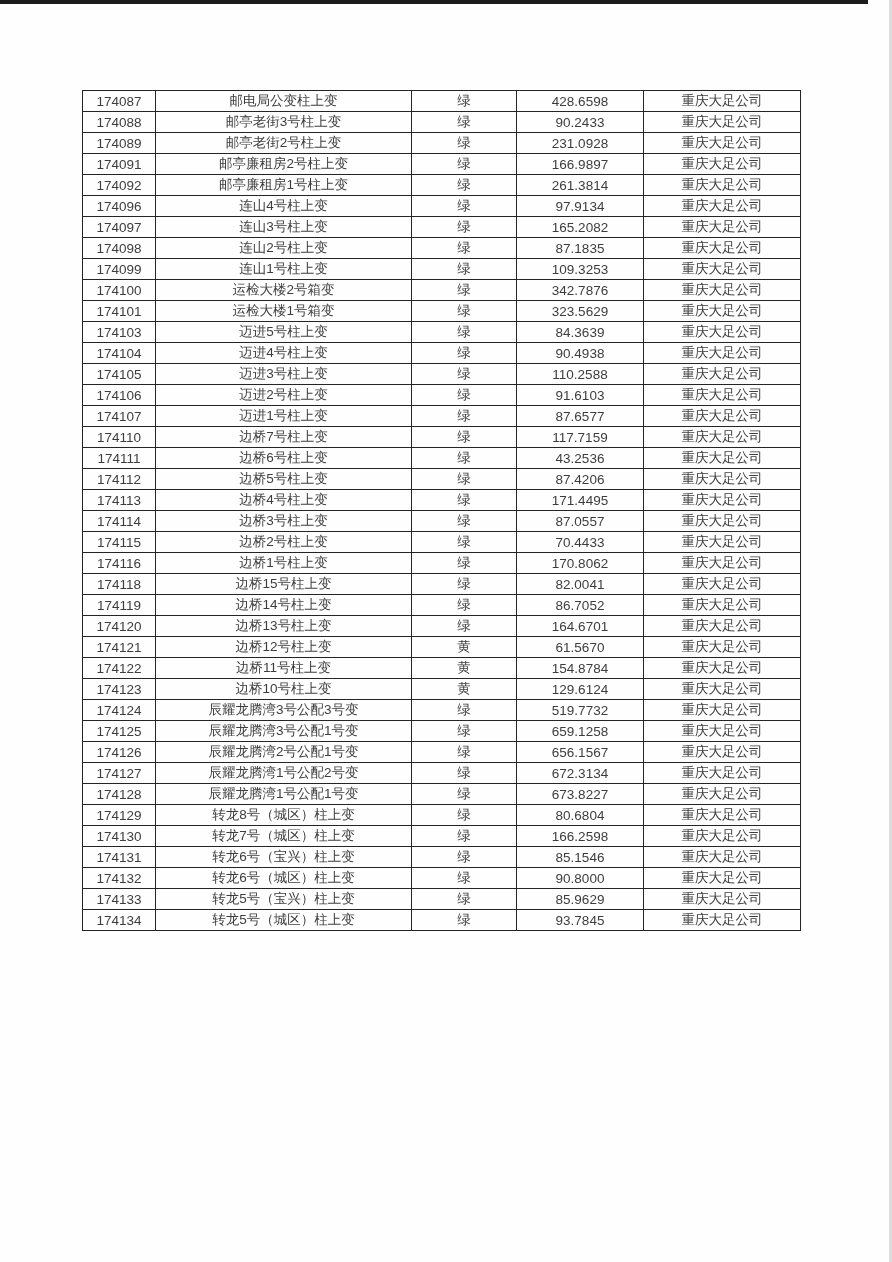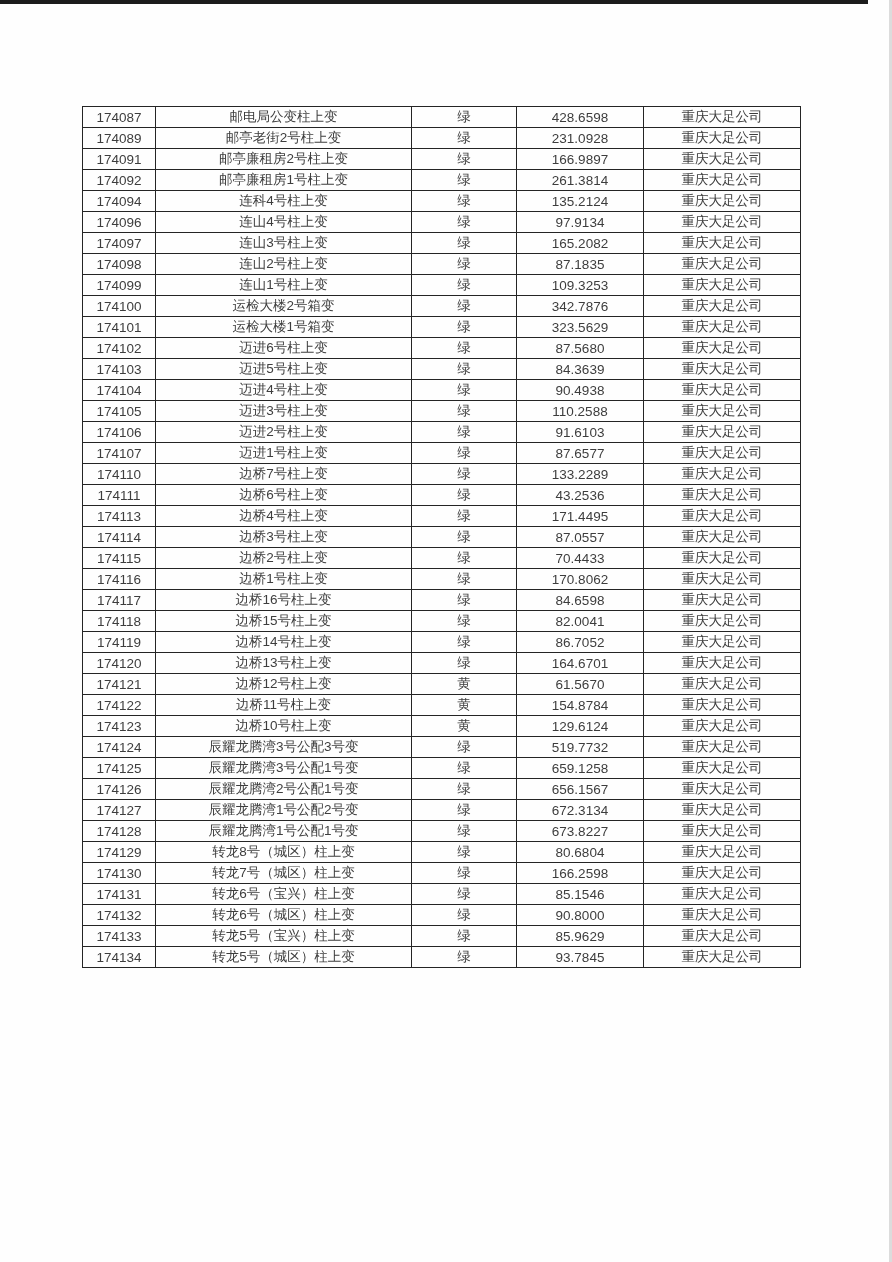--- a/index.html
+++ b/index.html
@@ -26,21 +26,21 @@
     position: absolute;
     top: 0;
     right: 0;
     width: 3px;
     height: 100%;
     background: #dcdcdc;
   }
   table.data-table {
     position: absolute;
     left: 82px;
-    top: 106px;
+    top: 90px;
     width: 718px;
     height: 773px;
     border-collapse: collapse;
     table-layout: fixed;
   }
   table.data-table td {
     border: 1.5px solid #242424;
     text-align: center;
     vertical-align: middle;
     font-size: 13.5px;
@@ -72,20 +72,27 @@
   </colgroup>
   <tbody>
       <tr>
         <td>174087</td>
         <td>邮电局公变柱上变</td>
         <td>绿</td>
         <td>428.6598</td>
         <td>重庆大足公司</td>
       </tr>
       <tr>
+        <td>174088</td>
+        <td>邮亭老街3号柱上变</td>
+        <td>绿</td>
+        <td>90.2433</td>
+        <td>重庆大足公司</td>
+      </tr>
+      <tr>
         <td>174089</td>
         <td>邮亭老街2号柱上变</td>
         <td>绿</td>
         <td>231.0928</td>
         <td>重庆大足公司</td>
       </tr>
       <tr>
         <td>174091</td>
         <td>邮亭廉租房2号柱上变</td>
         <td>绿</td>
@@ -93,27 +100,20 @@
         <td>重庆大足公司</td>
       </tr>
       <tr>
         <td>174092</td>
         <td>邮亭廉租房1号柱上变</td>
         <td>绿</td>
         <td>261.3814</td>
         <td>重庆大足公司</td>
       </tr>
       <tr>
-        <td>174094</td>
-        <td>连科4号柱上变</td>
-        <td>绿</td>
-        <td>135.2124</td>
-        <td>重庆大足公司</td>
-      </tr>
-      <tr>
         <td>174096</td>
         <td>连山4号柱上变</td>
         <td>绿</td>
         <td>97.9134</td>
         <td>重庆大足公司</td>
       </tr>
       <tr>
         <td>174097</td>
         <td>连山3号柱上变</td>
         <td>绿</td>
@@ -142,27 +142,20 @@
         <td>重庆大足公司</td>
       </tr>
       <tr>
         <td>174101</td>
         <td>运检大楼1号箱变</td>
         <td>绿</td>
         <td>323.5629</td>
         <td>重庆大足公司</td>
       </tr>
       <tr>
-        <td>174102</td>
-        <td>迈进6号柱上变</td>
-        <td>绿</td>
-        <td>87.5680</td>
-        <td>重庆大足公司</td>
-      </tr>
-      <tr>
         <td>174103</td>
         <td>迈进5号柱上变</td>
         <td>绿</td>
         <td>84.3639</td>
         <td>重庆大足公司</td>
       </tr>
       <tr>
         <td>174104</td>
         <td>迈进4号柱上变</td>
         <td>绿</td>
@@ -187,31 +180,38 @@
         <td>174107</td>
         <td>迈进1号柱上变</td>
         <td>绿</td>
         <td>87.6577</td>
         <td>重庆大足公司</td>
       </tr>
       <tr>
         <td>174110</td>
         <td>边桥7号柱上变</td>
         <td>绿</td>
-        <td>133.2289</td>
+        <td>117.7159</td>
         <td>重庆大足公司</td>
       </tr>
       <tr>
         <td>174111</td>
         <td>边桥6号柱上变</td>
         <td>绿</td>
         <td>43.2536</td>
         <td>重庆大足公司</td>
       </tr>
       <tr>
+        <td>174112</td>
+        <td>边桥5号柱上变</td>
+        <td>绿</td>
+        <td>87.4206</td>
+        <td>重庆大足公司</td>
+      </tr>
+      <tr>
         <td>174113</td>
         <td>边桥4号柱上变</td>
         <td>绿</td>
         <td>171.4495</td>
         <td>重庆大足公司</td>
       </tr>
       <tr>
         <td>174114</td>
         <td>边桥3号柱上变</td>
         <td>绿</td>
@@ -223,27 +223,20 @@
         <td>边桥2号柱上变</td>
         <td>绿</td>
         <td>70.4433</td>
         <td>重庆大足公司</td>
       </tr>
       <tr>
         <td>174116</td>
         <td>边桥1号柱上变</td>
         <td>绿</td>
         <td>170.8062</td>
-        <td>重庆大足公司</td>
-      </tr>
-      <tr>
-        <td>174117</td>
-        <td>边桥16号柱上变</td>
-        <td>绿</td>
-        <td>84.6598</td>
         <td>重庆大足公司</td>
       </tr>
       <tr>
         <td>174118</td>
         <td>边桥15号柱上变</td>
         <td>绿</td>
         <td>82.0041</td>
         <td>重庆大足公司</td>
       </tr>
       <tr>

